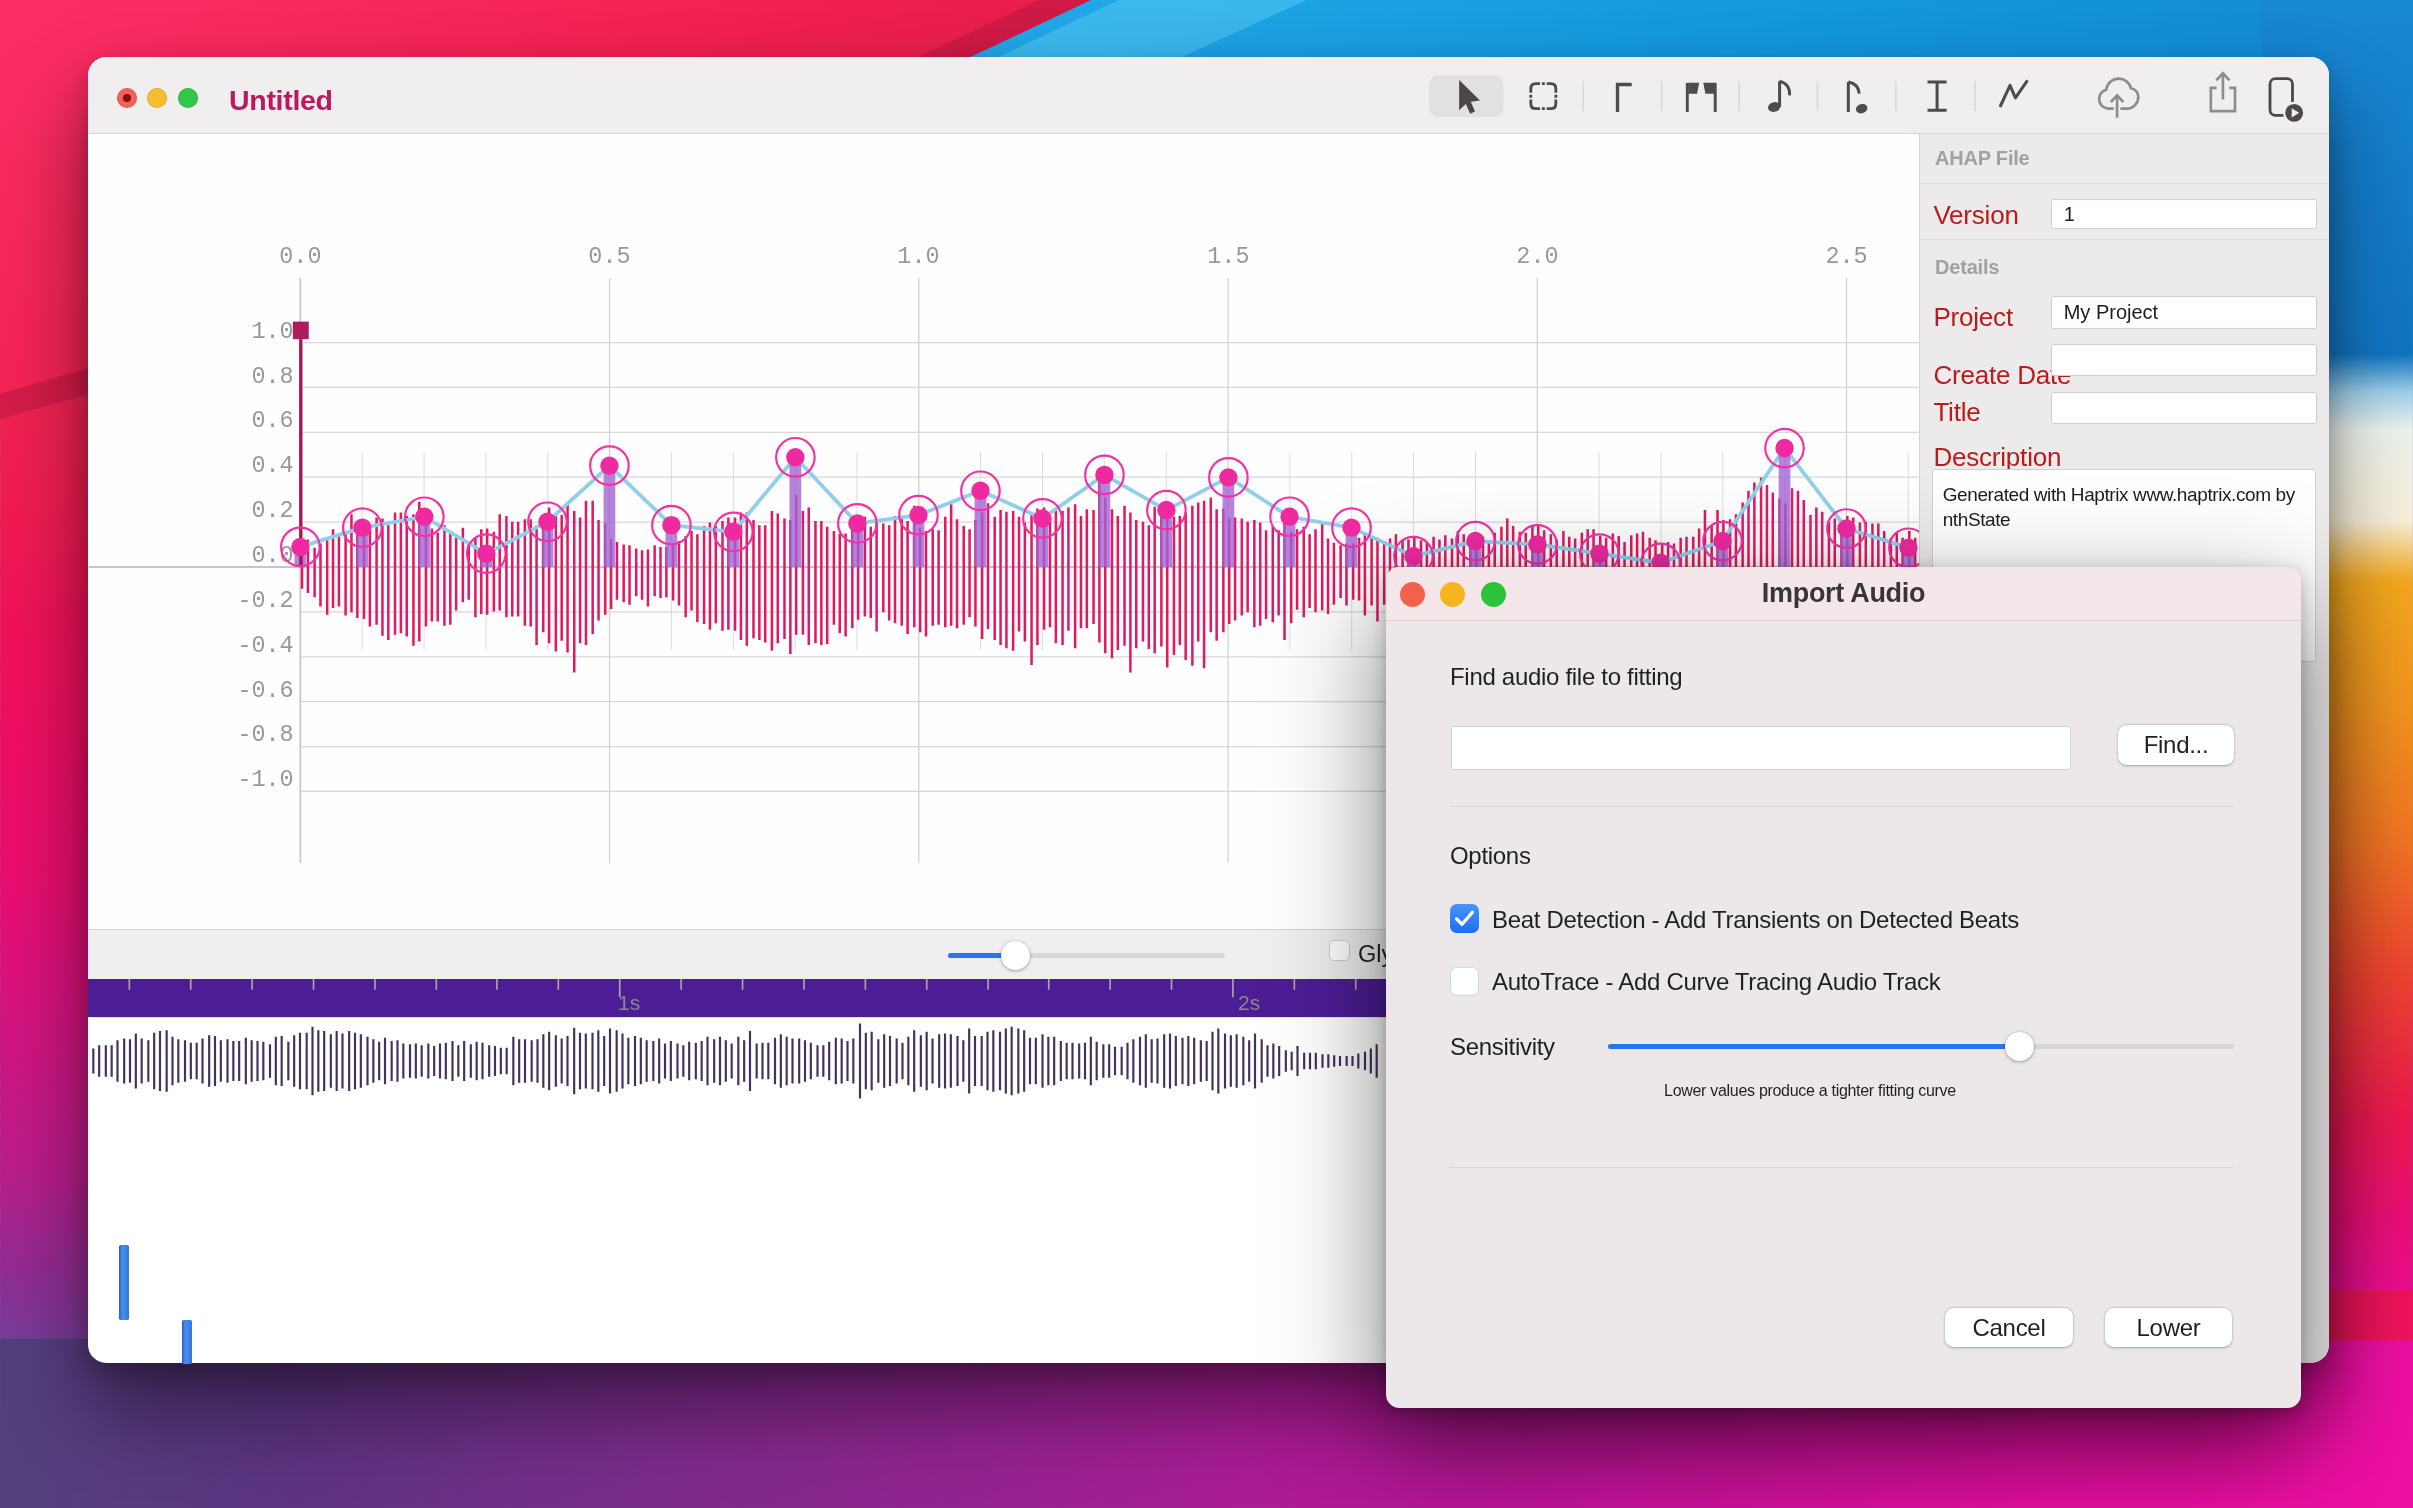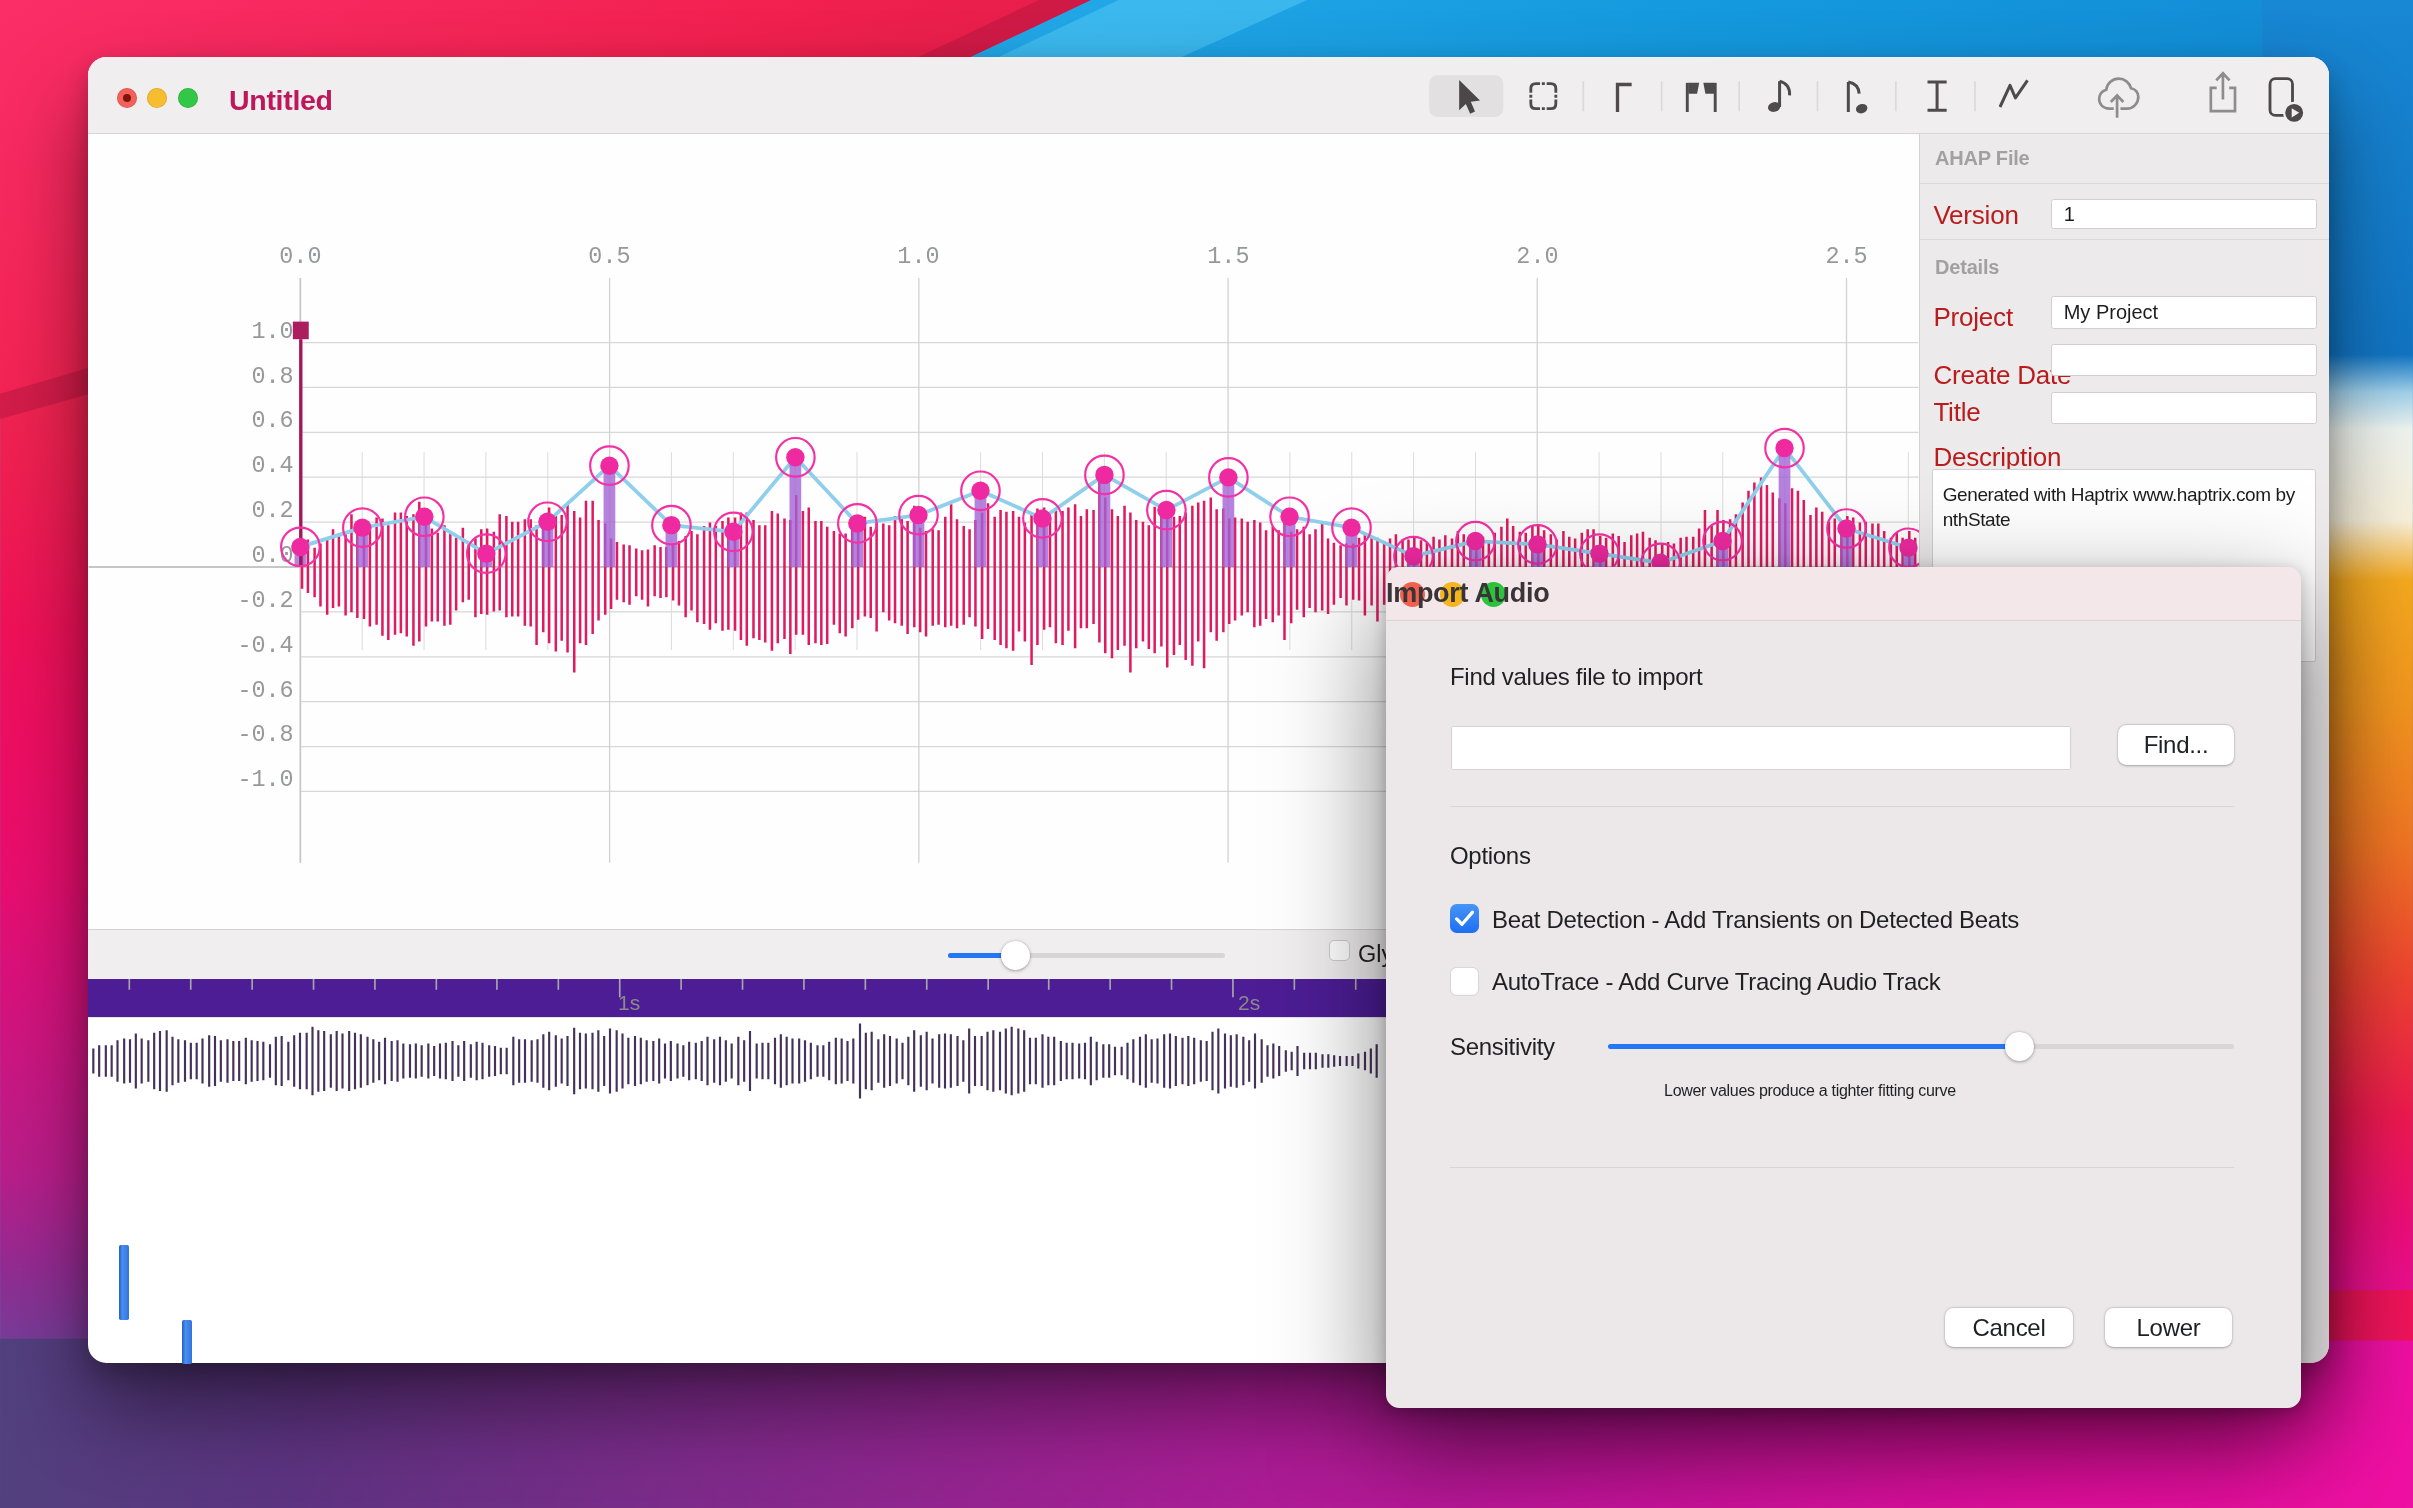--- a/index.html
+++ b/index.html
@@ -23,21 +23,21 @@
 .ruler{position:absolute;left:0;top:922px;width:1831px;height:39px;background:#4c1d95;border-bottom:0.8px solid #e7e4e5}
 .rlab{position:absolute;top:11.7px;font-size:21px;color:#8c898a}
 .gcheck{position:absolute;left:1241px;top:10px;width:21px;height:21px;background:#fff;border:0.8px solid #cfcccd;border-radius:5px}
 .glab{position:absolute;left:1270px;top:11px;font-size:23.5px;color:#1f1f21}
 .bluebar{position:absolute;width:10px;background:linear-gradient(90deg,#2360c2,#4a8ef0 35%,#3474da);border-radius:1.7px}
 .dialog{position:absolute;left:1386px;top:567px;width:915px;height:841px;border-radius:13.4px;background:#ece8e9;
   box-shadow:0 38px 109px rgba(0,0,0,.5),0 3.4px 15px rgba(0,0,0,.22)}
 .dtitle{position:absolute;left:0;top:0;width:100%;height:54px;background:#f3e7ea;border-radius:13.4px 13.4px 0 0;
   border-bottom:0.8px solid #ded2d5}
 .dtl{position:absolute;top:15px;width:25px;height:25px;border-radius:50%}
-.dname{position:absolute;left:0;top:11px;width:100%;text-align:left;font-size:27px;font-weight:bold;color:#393437;letter-spacing:-0.3px}
+.dname{position:absolute;left:0;top:11px;width:100%;text-align:center;font-size:27px;font-weight:bold;color:#393437;letter-spacing:-0.3px}
 .dtext{position:absolute;font-size:24px;color:#1f2022;letter-spacing:-0.3px}
 .dinput{position:absolute;left:65px;top:159px;width:620px;height:44px;background:#fff;border:0.8px solid #d6d2d3;border-radius:1.7px}
 .btn{position:absolute;background:#fff;border-radius:8.4px;box-shadow:0 0.8px 2.5px rgba(0,0,0,.28),0 0 0 0.4px rgba(0,0,0,.08);
   font-size:24px;color:#1f2022;text-align:center;letter-spacing:-0.3px}
 .ddiv{position:absolute;left:64px;width:784px;height:0.8px;background:#d9d5d6}
 .cb{position:absolute;left:64px;width:28.5px;height:28.5px;border-radius:6.7px}
 .cbon{background:linear-gradient(#4795f7,#1e6ef3)}
 .cboff{background:#fff;box-shadow:inset 0 0 0 0.8px #d0cccd,inset 0 -1.7px 2.5px rgba(0,0,0,.05)}
 .track{position:absolute;height:5px;border-radius:2.5px}
 .thumb{position:absolute;width:28.5px;height:28.5px;border-radius:50%;background:#fff;
@@ -372,21 +372,21 @@
  line-height:25px;padding:12px 10px">Generated with Haptrix www.haptrix.com by<br>nthState</div>
 </div>
 </div>
 <div class="dialog">
 <div class="dtitle">
 <div class="dtl" style="left:14.2px;background:#f4604e"></div>
 <div class="dtl" style="left:54px;background:#f5b51f"></div>
 <div class="dtl" style="left:95px;background:#2cc23c"></div>
 <div class="dname">Import Audio</div>
 </div>
-<div class="dtext" style="left:64px;top:96px">Find values file to import</div>
+<div class="dtext" style="left:64px;top:96px">Find audio file to fitting</div>
 <div class="dinput"></div>
 <div class="btn" style="left:732px;top:158px;width:116px;height:40px;line-height:40px">Find...</div>
 <div class="ddiv" style="top:239px"></div>
 <div class="dtext" style="left:64px;top:275px">Options</div>
 <div class="cb cbon" style="top:337px"></div>
 <svg class="abs" style="left:69px;top:343px" width="19" height="17" viewBox="0 0 23 20">
 <path d="M2 10.5 L8.5 17 L21 2.5" stroke="#fff" stroke-width="4" fill="none" stroke-linecap="round" stroke-linejoin="round"></path>
     </svg>
 <div class="dtext" style="left:106px;top:339px">Beat Detection - Add Transients on Detected Beats</div>
 <div class="cb cboff" style="top:400px"></div>

